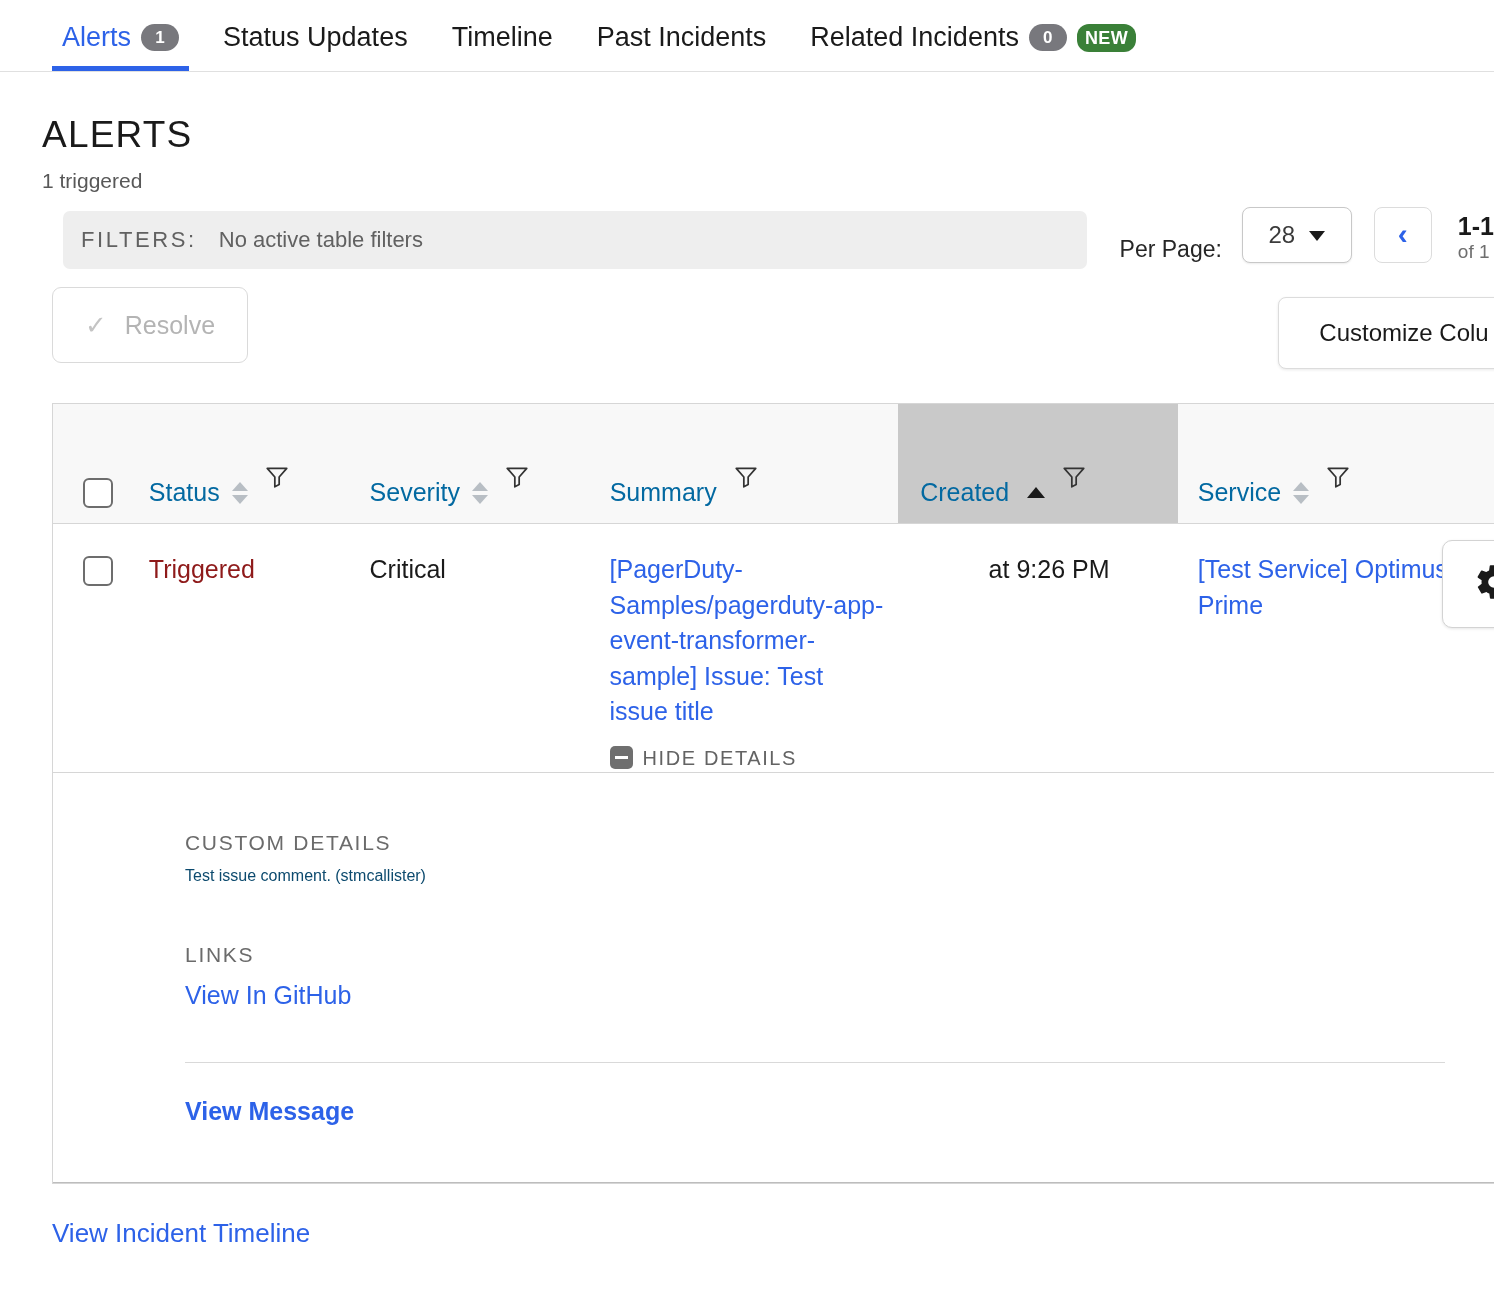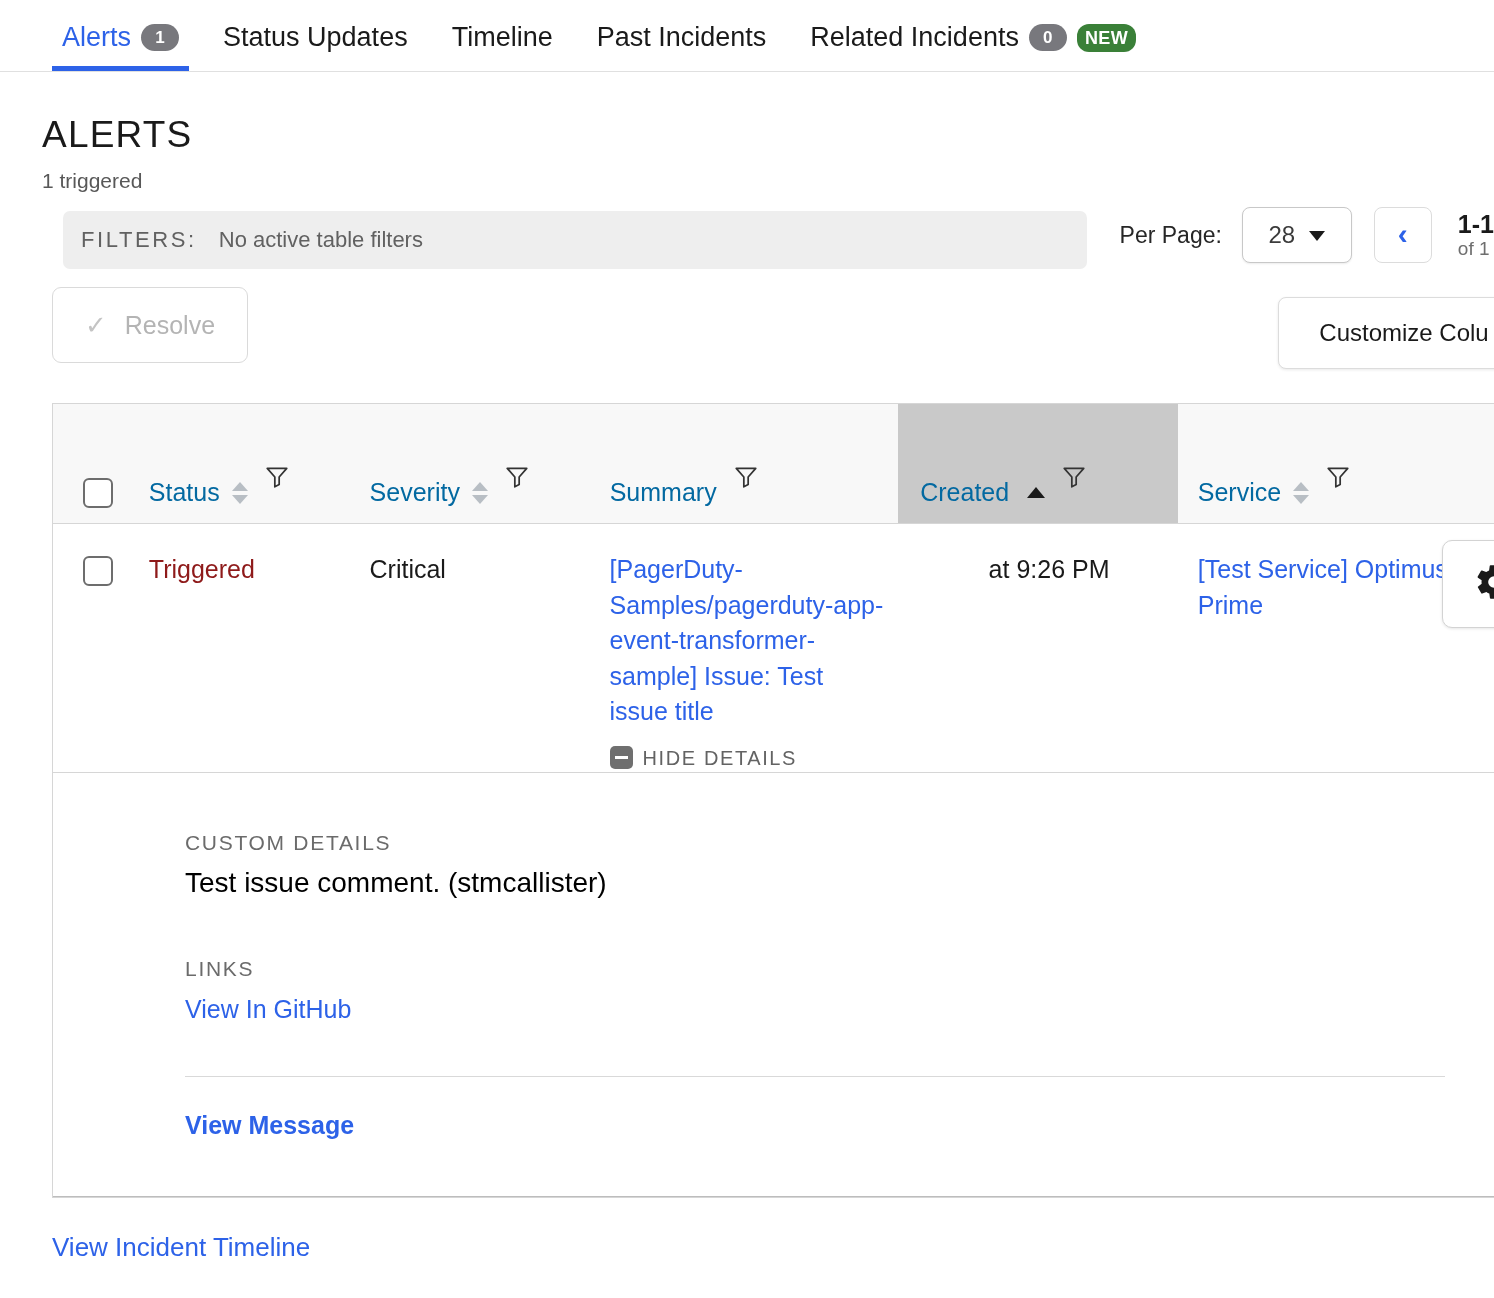--- a/index.html
+++ b/index.html
@@ -115,21 +115,21 @@
   }
   .filters-value {
     font-size: 22px;
     color: #616161;
   }
   .pager {
     position: absolute;
     right: 0;
     top: -4px;
     display: flex;
-    align-items: center;
+    align-items: flex-end;
     gap: 0;
   }
   .perpage-label {
     font-size: 23px;
     color: #262626;
     margin-right: 20px;
   }
   .select-box {
     width: 110px;
     height: 56px;
@@ -351,21 +351,21 @@
   .detail-panel {
     padding: 58px 0 56px 132px;
     border-bottom: 1px solid #bdbdbd;
   }
   .detail-label {
     font-size: 21px;
     letter-spacing: 1.7px;
     color: #6b6b6b;
     margin-bottom: 12px;
   }
-  .detail-text { font-size: 28px; color: #000000; }
+  .detail-text { font-size: 16px; color: #0c4a6e; }
   .links-group { margin-top: 58px; }
   .links-group .detail-label { margin-bottom: 14px; }
   .view-in-link { font-size: 25px; }
   .divider {
     margin: 52px 0 0 0;
     width: 1260px;
     height: 1px;
     background: #d9d9d9;
   }
   .view-message {

